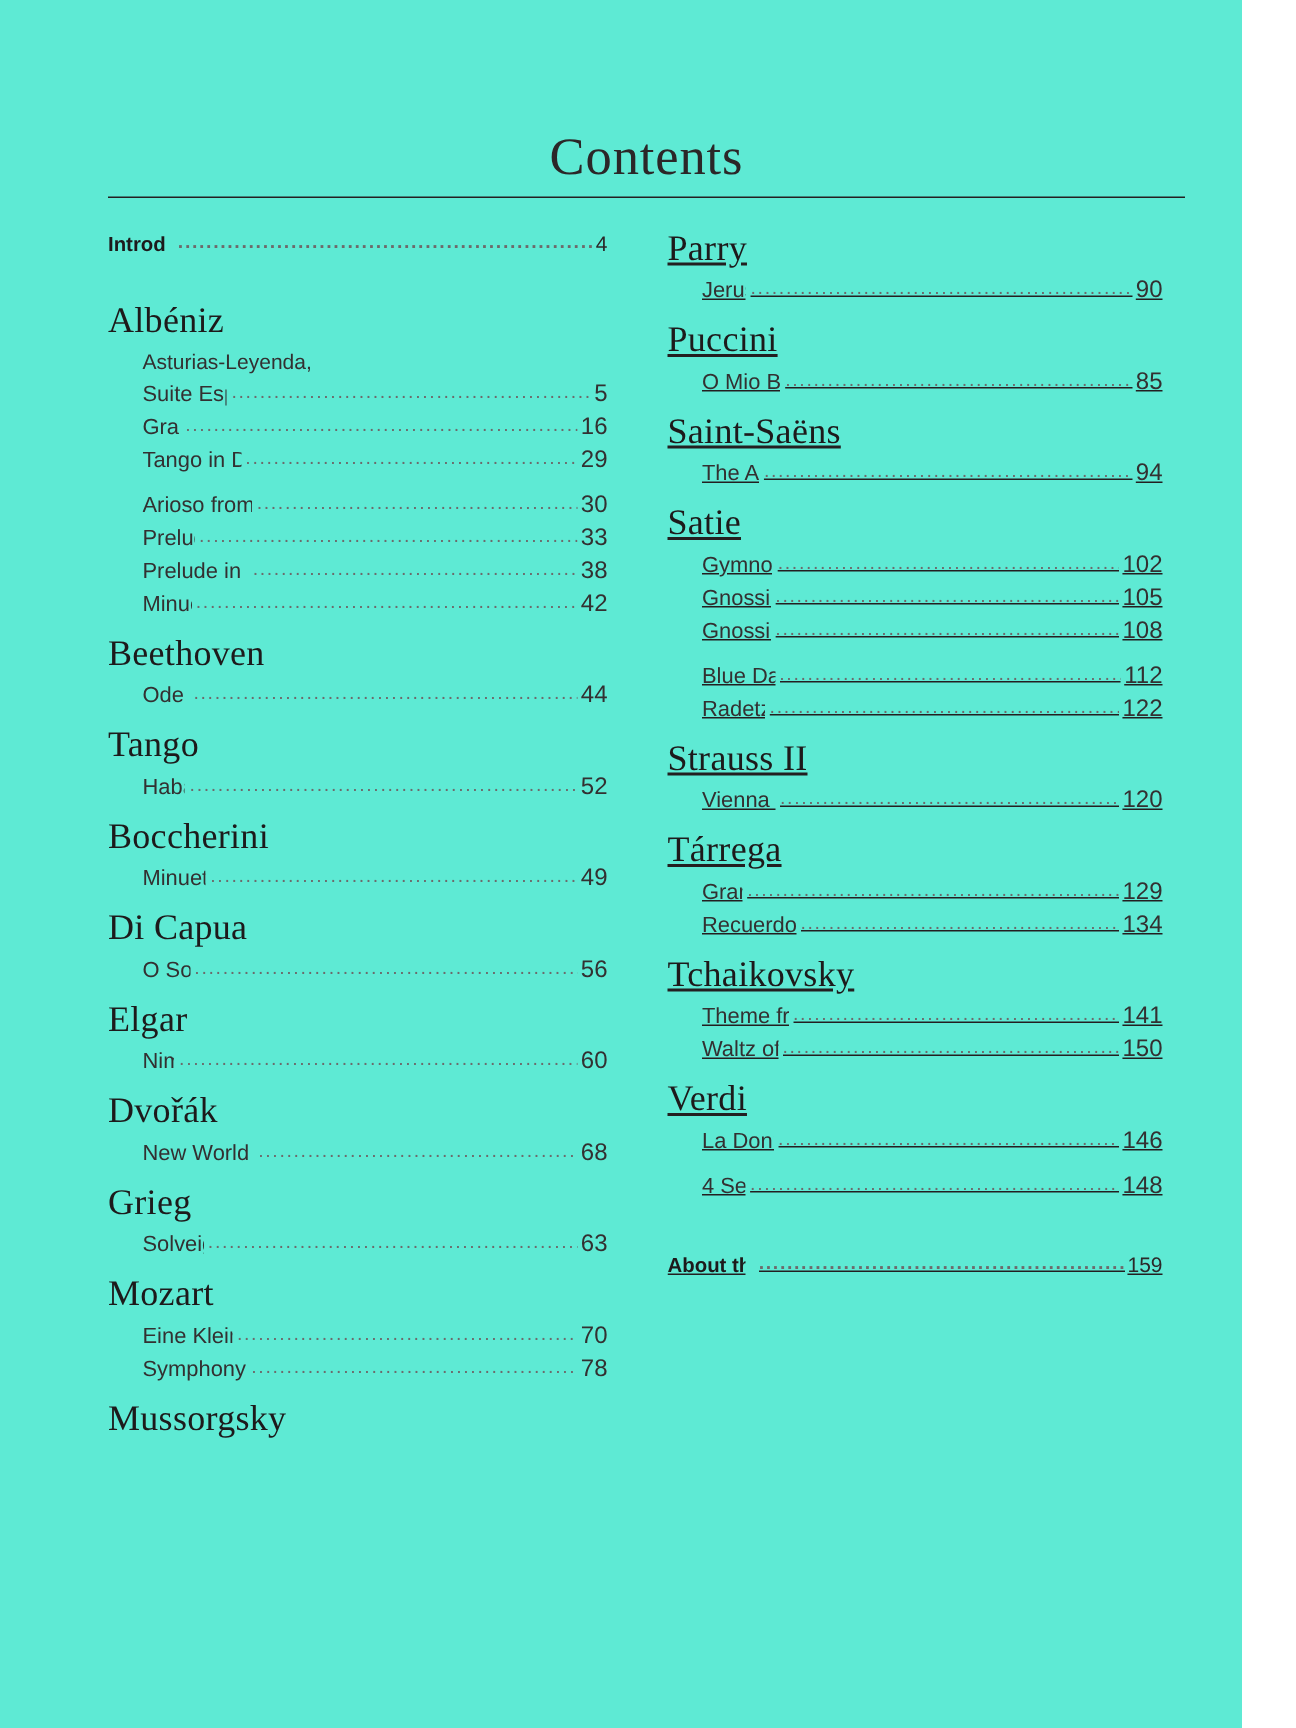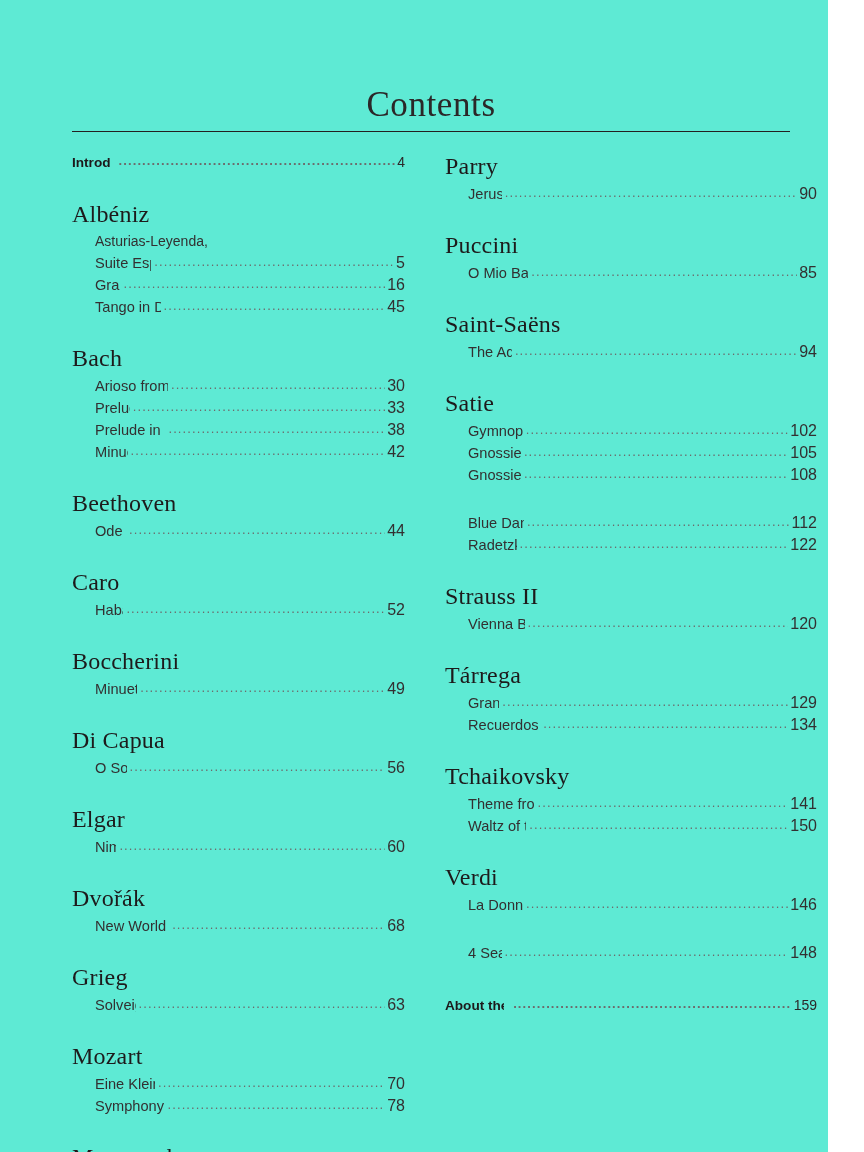--- a/index.html
+++ b/index.html
@@ -61,21 +61,22 @@
     box-sizing: border-box;
   }
   .col-left {
     width: 405px;
     padding-left: 72px;
     padding-right: 0;
   }
   .col-right {
     width: 459px;
     padding-left: 40px;
-    padding-right: 47px;
+    padding-right: 89px;
+    text-decoration: underline;
   }
 
   
   .toc-row {
     display: flex;
     align-items: baseline;
     font-size: 14.6px;
     line-height: 21px;
     color: #333031;
     white-space: nowrap;
@@ -114,21 +115,21 @@
     font-weight: 400;
     font-size: 14px;
     color: #2c2829;
   }
   .toc-row.toplevel .leader {
     margin-left: 9px;
   }
 
   
   .composer-group {
-    margin-top: 26px;
+    margin-top: 8px;
   }
   .composer-group:first-child {
     margin-top: 0;
   }
   .composer-name {
     font-family: "Liberation Serif", serif;
     font-size: 24px;
     font-weight: 400;
     color: #1d1a1b;
     line-height: 28px;
@@ -187,27 +188,26 @@
                 <div class="toc-row">
                   <span class="rtitle">Granada</span>
                   <span class="leader"></span>
                   <span class="pnum">16</span>
                 </div>
               </div>
               <div class="entry">
                 <div class="toc-row">
                   <span class="rtitle">Tango in D, Op. 165, No. 2</span>
                   <span class="leader"></span>
-                  <span class="pnum">45</span>
-                </div>
-              </div>
-            </div>
-          </div>
-          <div class="composer-group">
-            <div class="composer-name">Bach</div>
+                  <span class="pnum">29</span>
+                </div>
+              </div>
+            </div>
+          </div>
+          <div class="composer-group">
             <div class="entries">
               <div class="entry">
                 <div class="toc-row">
                   <span class="rtitle">Arioso from Cantata, BWV 156</span>
                   <span class="leader"></span>
                   <span class="pnum">30</span>
                 </div>
               </div>
               <div class="entry">
                 <div class="toc-row">
@@ -238,21 +238,21 @@
               <div class="entry">
                 <div class="toc-row">
                   <span class="rtitle">Ode to Joy</span>
                   <span class="leader"></span>
                   <span class="pnum">44</span>
                 </div>
               </div>
             </div>
           </div>
           <div class="composer-group">
-            <div class="composer-name">Caro</div>
+            <div class="composer-name">Tango</div>
             <div class="entries">
               <div class="entry">
                 <div class="toc-row">
                   <span class="rtitle">Habanera</span>
                   <span class="leader"></span>
                   <span class="pnum">52</span>
                 </div>
               </div>
             </div>
           </div>

